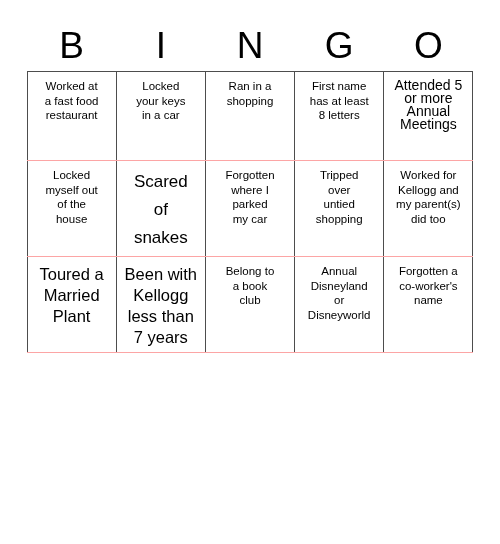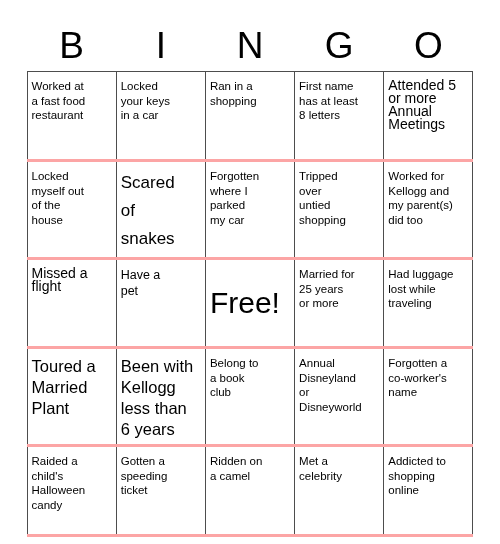--- a/index.html
+++ b/index.html
@@ -53,23 +53,23 @@
   }
   #bingo-grid tr {
     height: 89px;
   }
   #bingo-grid tr.row-last {
     height: 90px;
   }
   .cell {
     width: 89.2px;
     border-right: 1px solid #4d4d4d;
-    border-bottom: 3px solid #fca5a5;
+    border-bottom: 1px solid #fca5a5;
     vertical-align: top;
-    text-align: left;
+    text-align: center;
     padding: 7px 4px 4px 4px;
     box-sizing: border-box;
     background: #ffffff;
   }
   .cell-text {
     display: block;
     font-family: "Liberation Sans", sans-serif;
     color: #000000;
     white-space: pre-line;
   }
@@ -157,93 +157,44 @@
 shopping</span>
           </td>
         <td class="cell fs-sm">
             <span class="cell-text">Worked for
 Kellogg and
 my parent(s)
 did too</span>
           </td>
       </tr>
       <tr>
-        <td class="cell fs-xs">
-            <span class="cell-text">Missed a
-flight</span>
-          </td>
-        <td class="cell fs-md">
-            <span class="cell-text">Have a
-pet</span>
-          </td>
-        <td class="cell cell-free">
-            <span class="cell-text">Free!</span>
-          </td>
-        <td class="cell fs-sm">
-            <span class="cell-text">Married for
-25 years
-or more</span>
-          </td>
-        <td class="cell fs-sm">
-            <span class="cell-text">Had luggage
-lost while
-traveling</span>
-          </td>
-      </tr>
-      <tr>
         <td class="cell fs-xl">
             <span class="cell-text">Toured a
 Married
 Plant</span>
           </td>
         <td class="cell fs-xl">
             <span class="cell-text">Been with
 Kellogg
 less than
-6 years</span>
+7 years</span>
           </td>
         <td class="cell fs-sm">
             <span class="cell-text">Belong to
 a book
 club</span>
           </td>
         <td class="cell fs-sm">
             <span class="cell-text">Annual
 Disneyland
 or
 Disneyworld</span>
           </td>
         <td class="cell fs-sm">
             <span class="cell-text">Forgotten a
 co-worker's
 name</span>
           </td>
       </tr>
-      <tr class="row-last">
-        <td class="cell fs-sm">
-            <span class="cell-text">Raided a
-child's
-Halloween
-candy</span>
-          </td>
-        <td class="cell fs-sm">
-            <span class="cell-text">Gotten a
-speeding
-ticket</span>
-          </td>
-        <td class="cell fs-sm">
-            <span class="cell-text">Ridden on
-a camel</span>
-          </td>
-        <td class="cell fs-sm">
-            <span class="cell-text">Met a
-celebrity</span>
-          </td>
-        <td class="cell fs-sm">
-            <span class="cell-text">Addicted to
-shopping
-online</span>
-          </td>
-      </tr>
     </tbody>
   </table>
 
 </div>
 
 </body></html>

